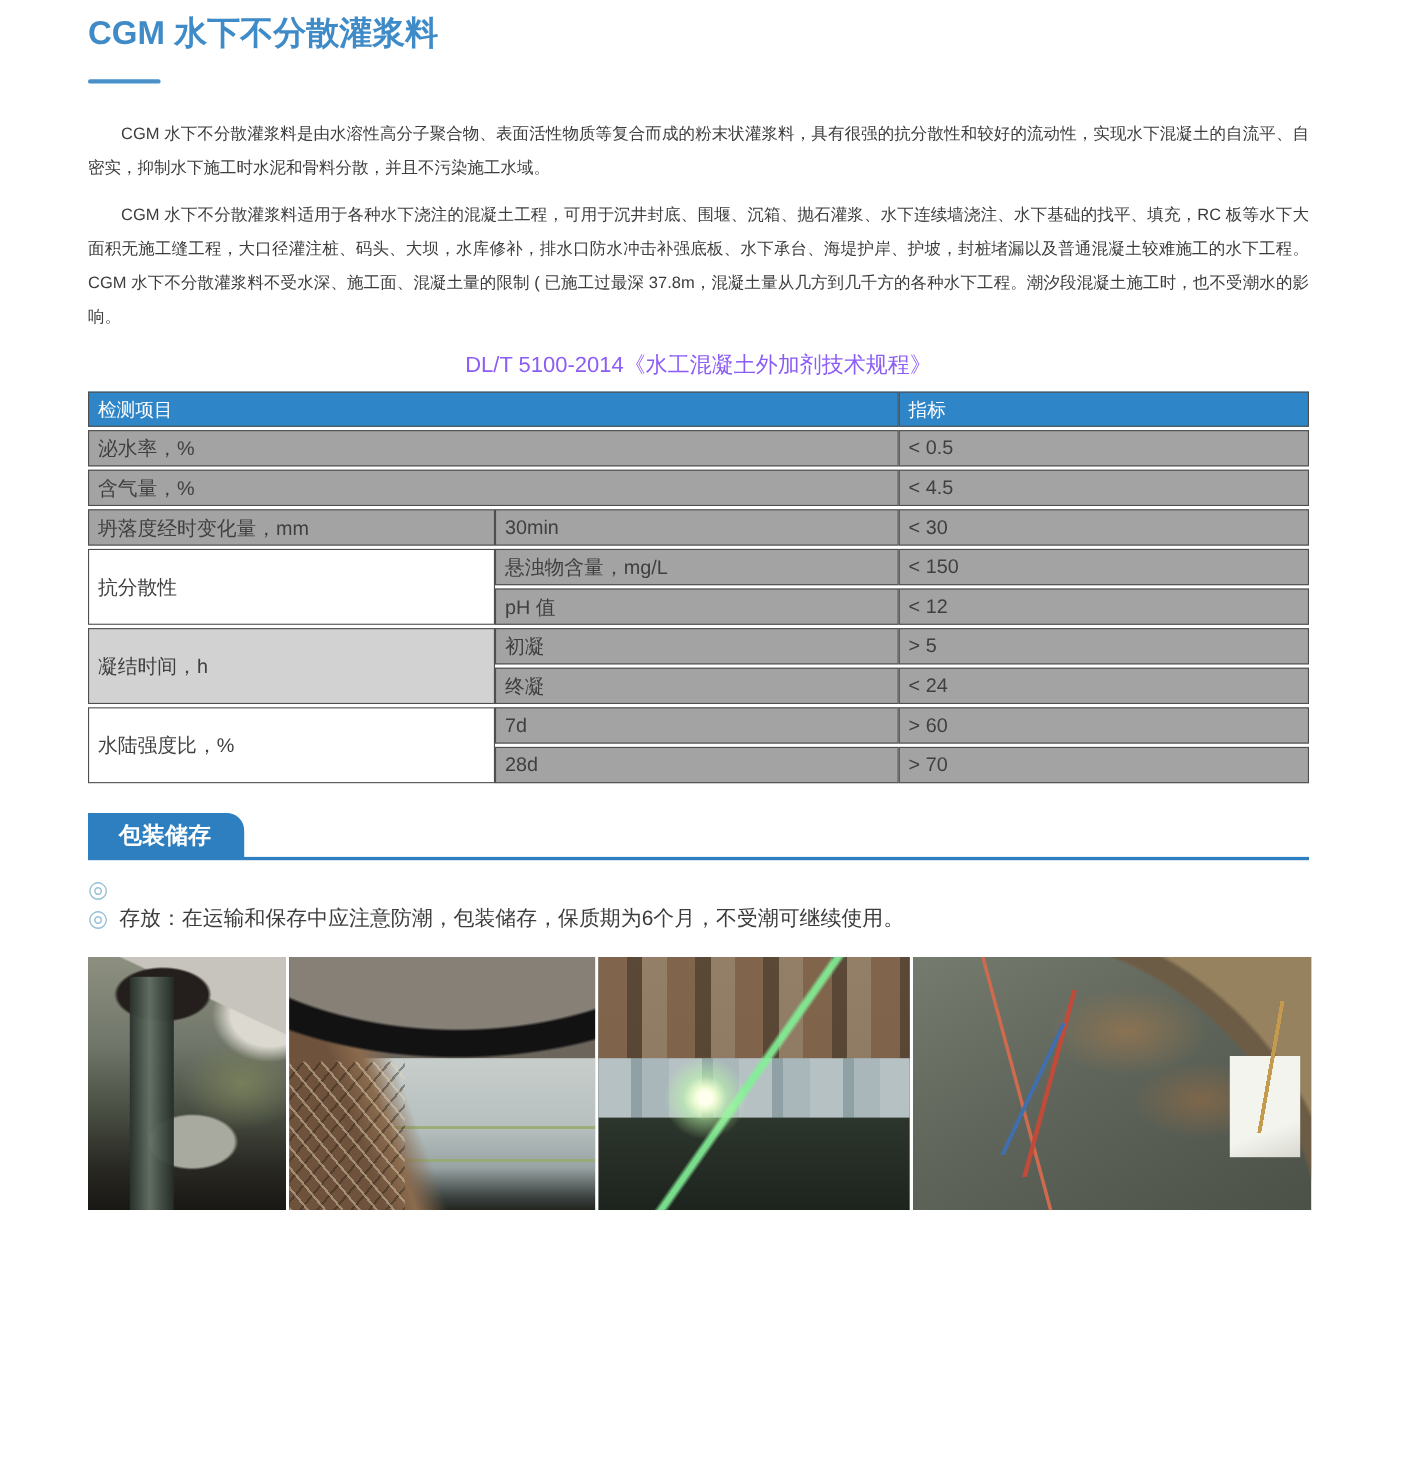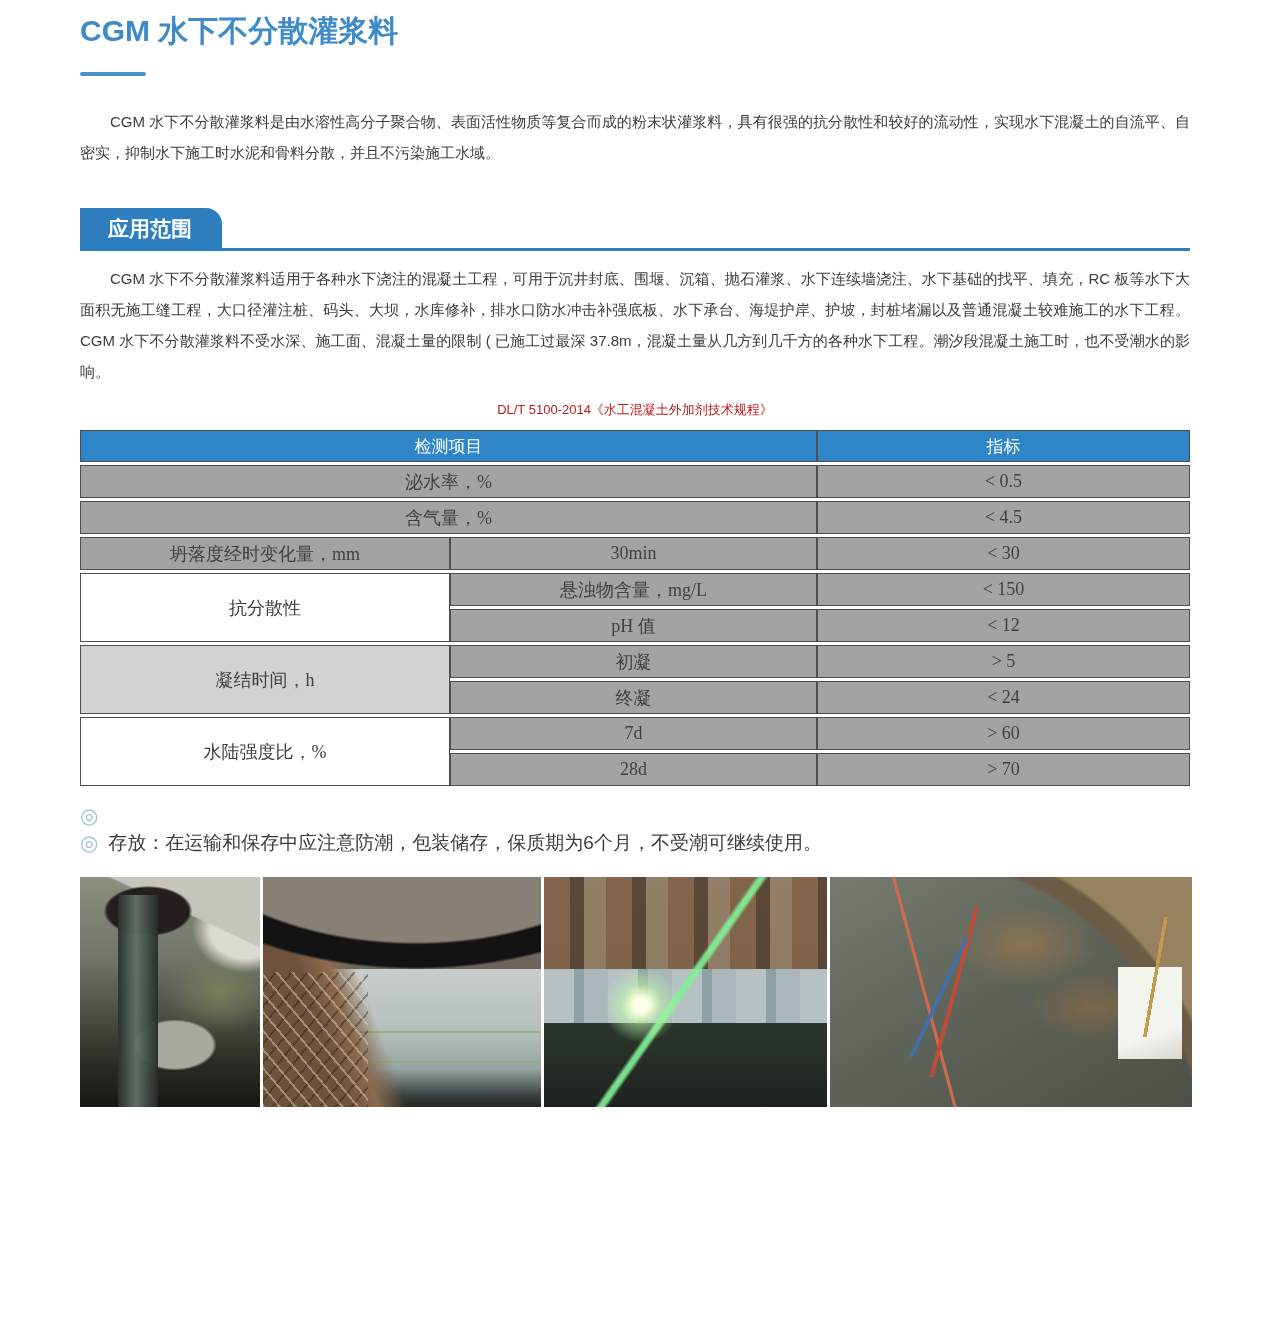--- a/index.html
+++ b/index.html
@@ -25,29 +25,29 @@
   .head-app  { margin-top:40px; }
   .head-perf { margin-top:30px; }
   .head-pack { margin-top:24px; }
   .badge {
     display:inline-block; background:#2e7fc0; color:#ffffff;
     font-size:21px; line-height:21px; font-weight:700;
     padding:10px 30px 9px 28px; border-radius:0 16px 0 0;
   }
 
   
-  .std-caption { margin-top:14px; text-align:center; font-size:13px; color:#b91c1c; }
+  .std-caption { margin-top:14px; text-align:center; font-size:20px; color:#8b5cf6; }
   table.perf {
     margin-top:8px; width:1110px; table-layout:fixed;
     border-collapse:separate; border-spacing:0 3px;
     font-size:18px; color:#3f3f3f;
   }
   table.perf th, table.perf td {
-    border:1px solid #4e4e4e; text-align:center; vertical-align:middle;
-    padding:3px 8px; height:25px; overflow:hidden;font-family:Liberation Serif, serif;
+    border:1px solid #4e4e4e; text-align:left; vertical-align:middle;
+    padding:3px 8px; height:25px; overflow:hidden;
   }
   table.perf th { background:#2e86c8; color:#ffffff; font-weight:400; font-size:17px; height:24px; }
   tr.row-gray td { background:#a3a3a3; }
   tr.row-white td { background:#a3a3a3; }
   td.cell-white { background:#ffffff !important; }
   td.cell-gray  { background:#d2d2d2 !important; }
 
   
   .pack-list { margin:16px 0 0 0; padding:0; list-style:none; }
   .pack-list li { display:flex; align-items:center; gap:10px; font-size:19px; line-height:33px; color:#3c3c3c; }
@@ -97,23 +97,20 @@
 </head>
 <body>
 
 <div class="content">
 
   <h1 class="page-title">CGM 水下不分散灌浆料</h1>
   <div class="title-rule"></div>
 
   <p class="para intro">CGM 水下不分散灌浆料是由水溶性高分子聚合物、表面活性物质等复合而成的粉末状灌浆料，具有很强的抗分散性和较好的流动性，实现水下混凝土的自流平、自密实，抑制水下施工时水泥和骨料分散，并且不污染施工水域。</p>
 
-  <div class="section-head head-app">
-    <span class="badge">应用范围</span>
-  </div>
   <p class="para app-body">CGM 水下不分散灌浆料适用于各种水下浇注的混凝土工程，可用于沉井封底、围堰、沉箱、抛石灌浆、水下连续墙浇注、水下基础的找平、填充，RC 板等水下大面积无施工缝工程，大口径灌注桩、码头、大坝，水库修补，排水口防水冲击补强底板、水下承台、海堤护岸、护坡，封桩堵漏以及普通混凝土较难施工的水下工程。CGM 水下不分散灌浆料不受水深、施工面、混凝土量的限制 ( 已施工过最深 37.8m，混凝土量从几方到几千方的各种水下工程。潮汐段混凝土施工时，也不受潮水的影响。</p>
 
   <div class="std-caption">DL/T 5100-2014《水工混凝土外加剂技术规程》</div>
 
   <table class="perf">
     <colgroup>
         <col style="width:370px">
         <col style="width:367px">
         <col style="width:373px">
       </colgroup>
@@ -160,20 +157,23 @@
           <td>7d</td>
           <td>&gt; 60</td>
         </tr>
         <tr class="row-gray">
           <td>28d</td>
           <td>&gt; 70</td>
         </tr>
       </tbody>
   </table>
 
+  <div class="section-head head-pack">
+    <span class="badge">包装储存</span>
+  </div>
   <ul class="pack-list">
       <li>
         <span class="ring-icon">◎</span>
       </li>
       <li>
         <span class="ring-icon">◎</span>
         <span>存放：在运输和保存中应注意防潮，包装储存，保质期为6个月，不受潮可继续使用。</span>
       </li>
     </ul>
 

